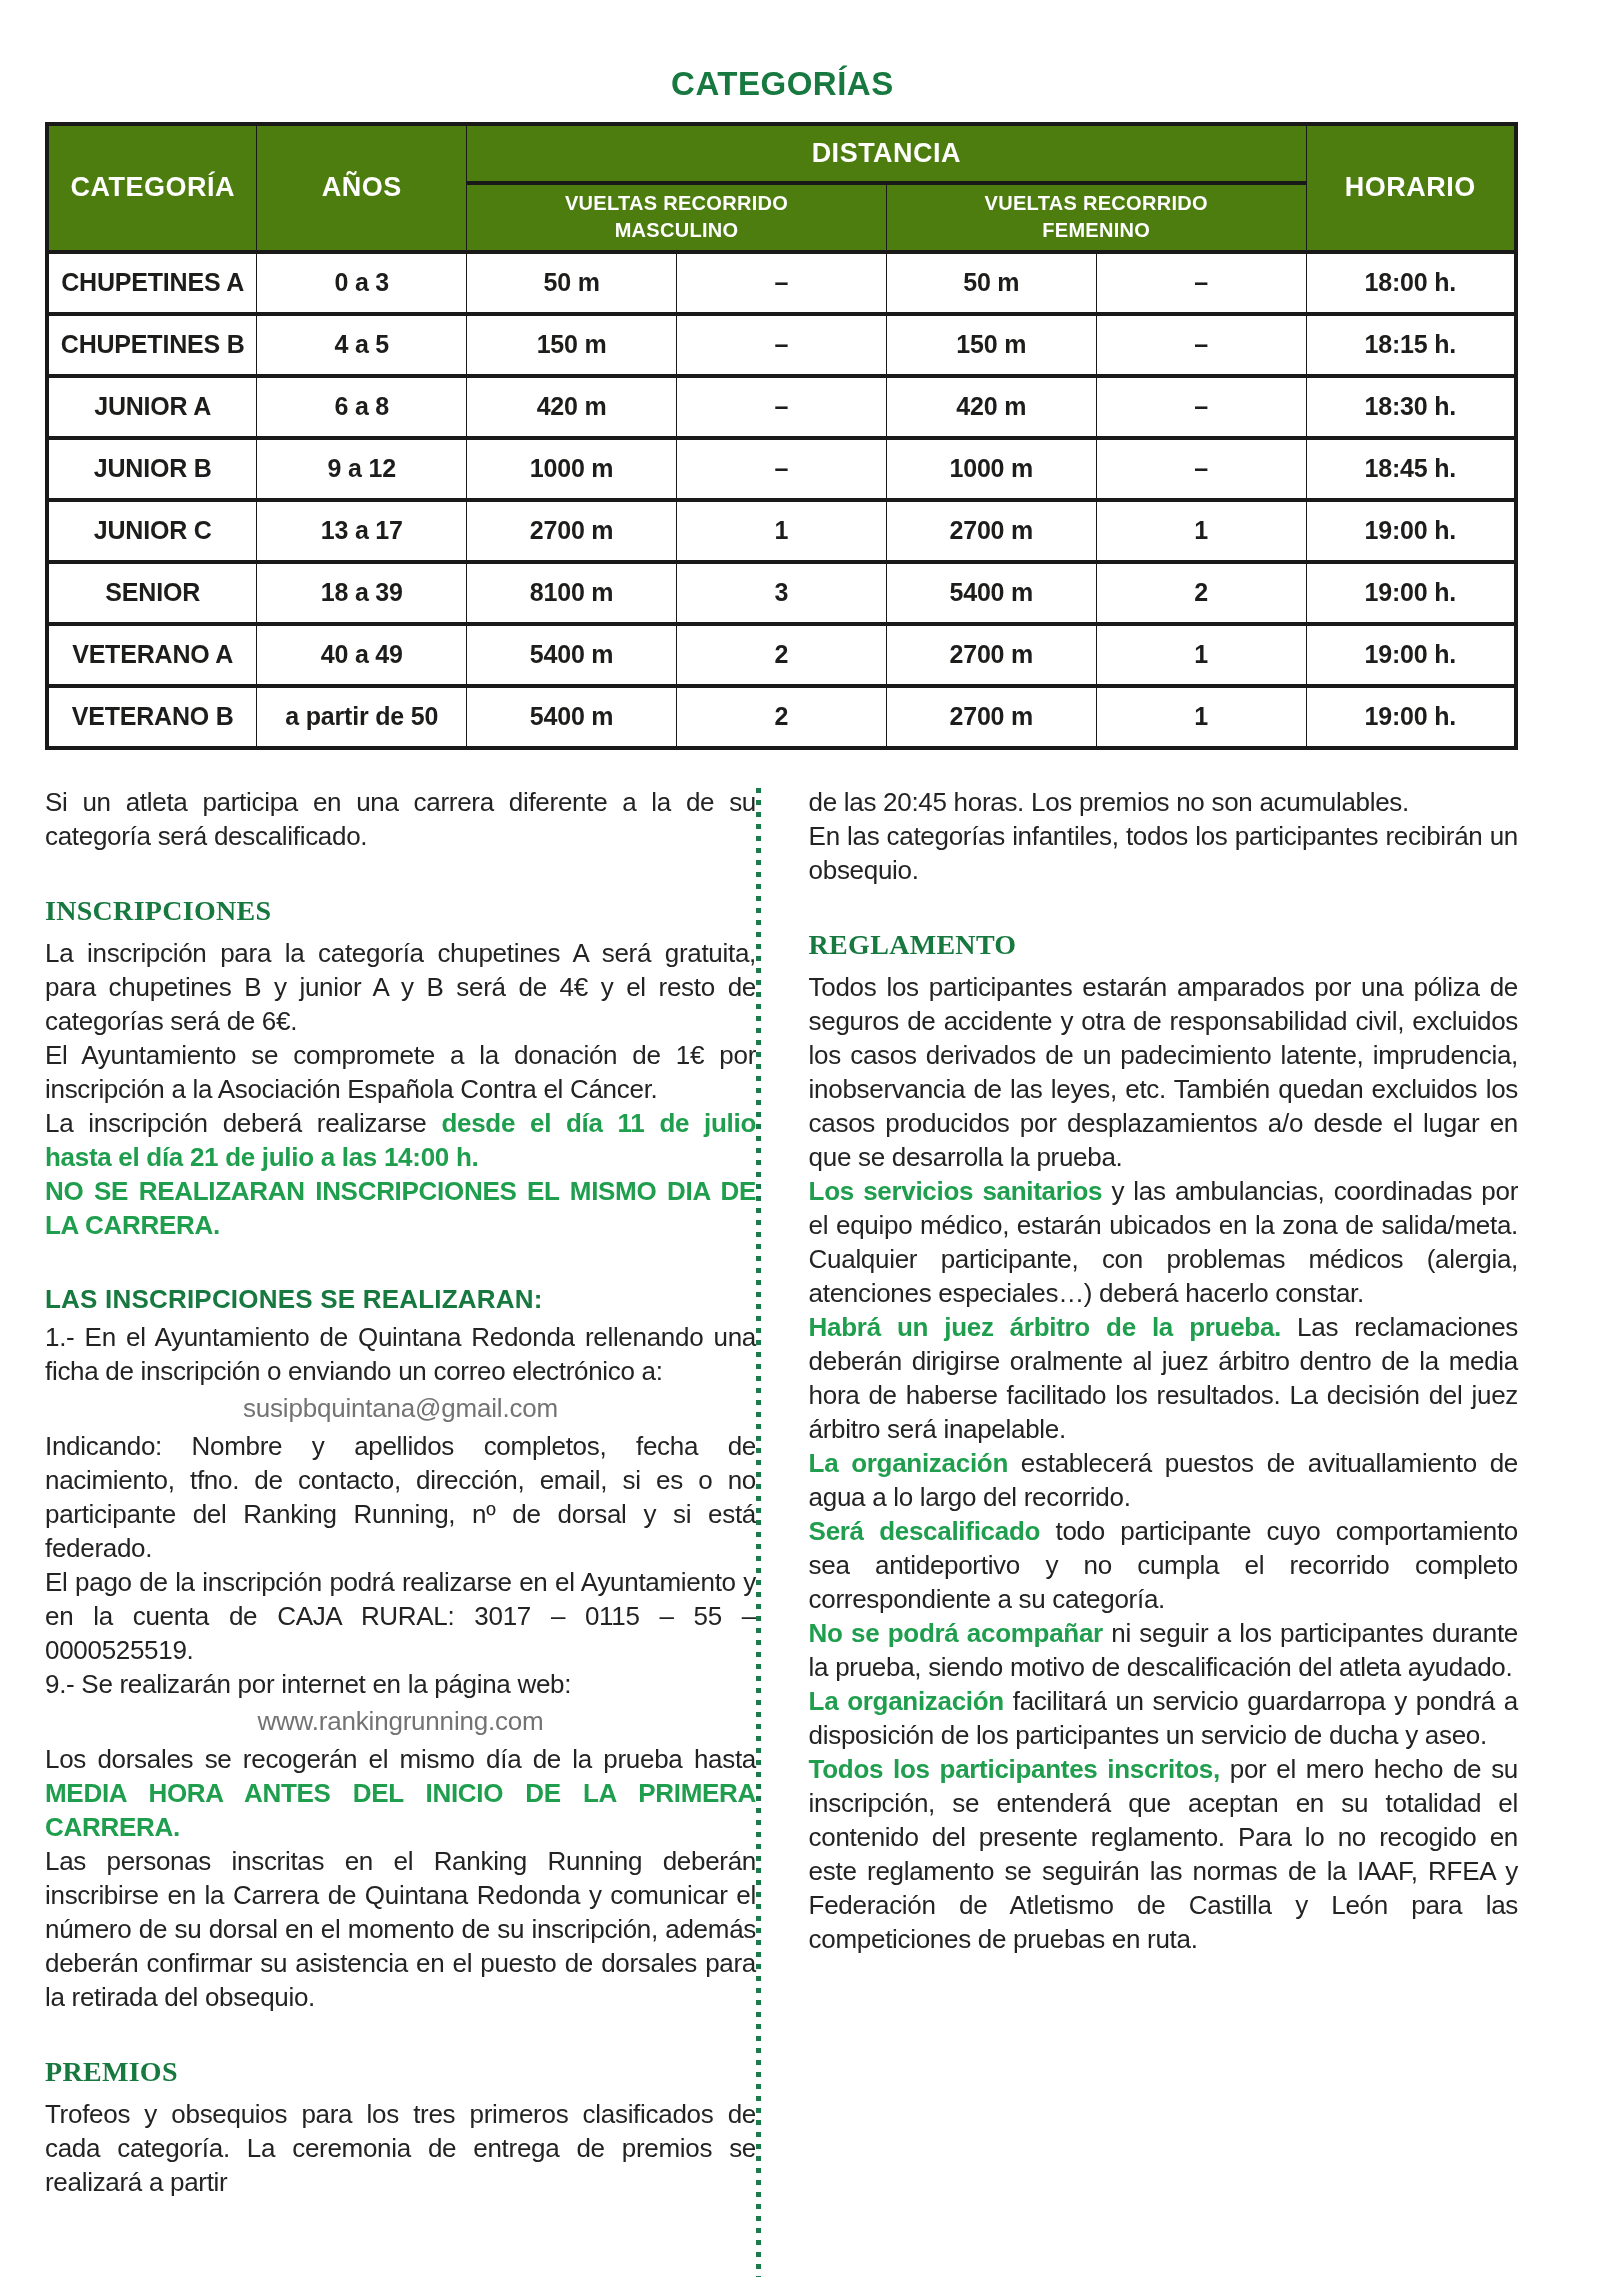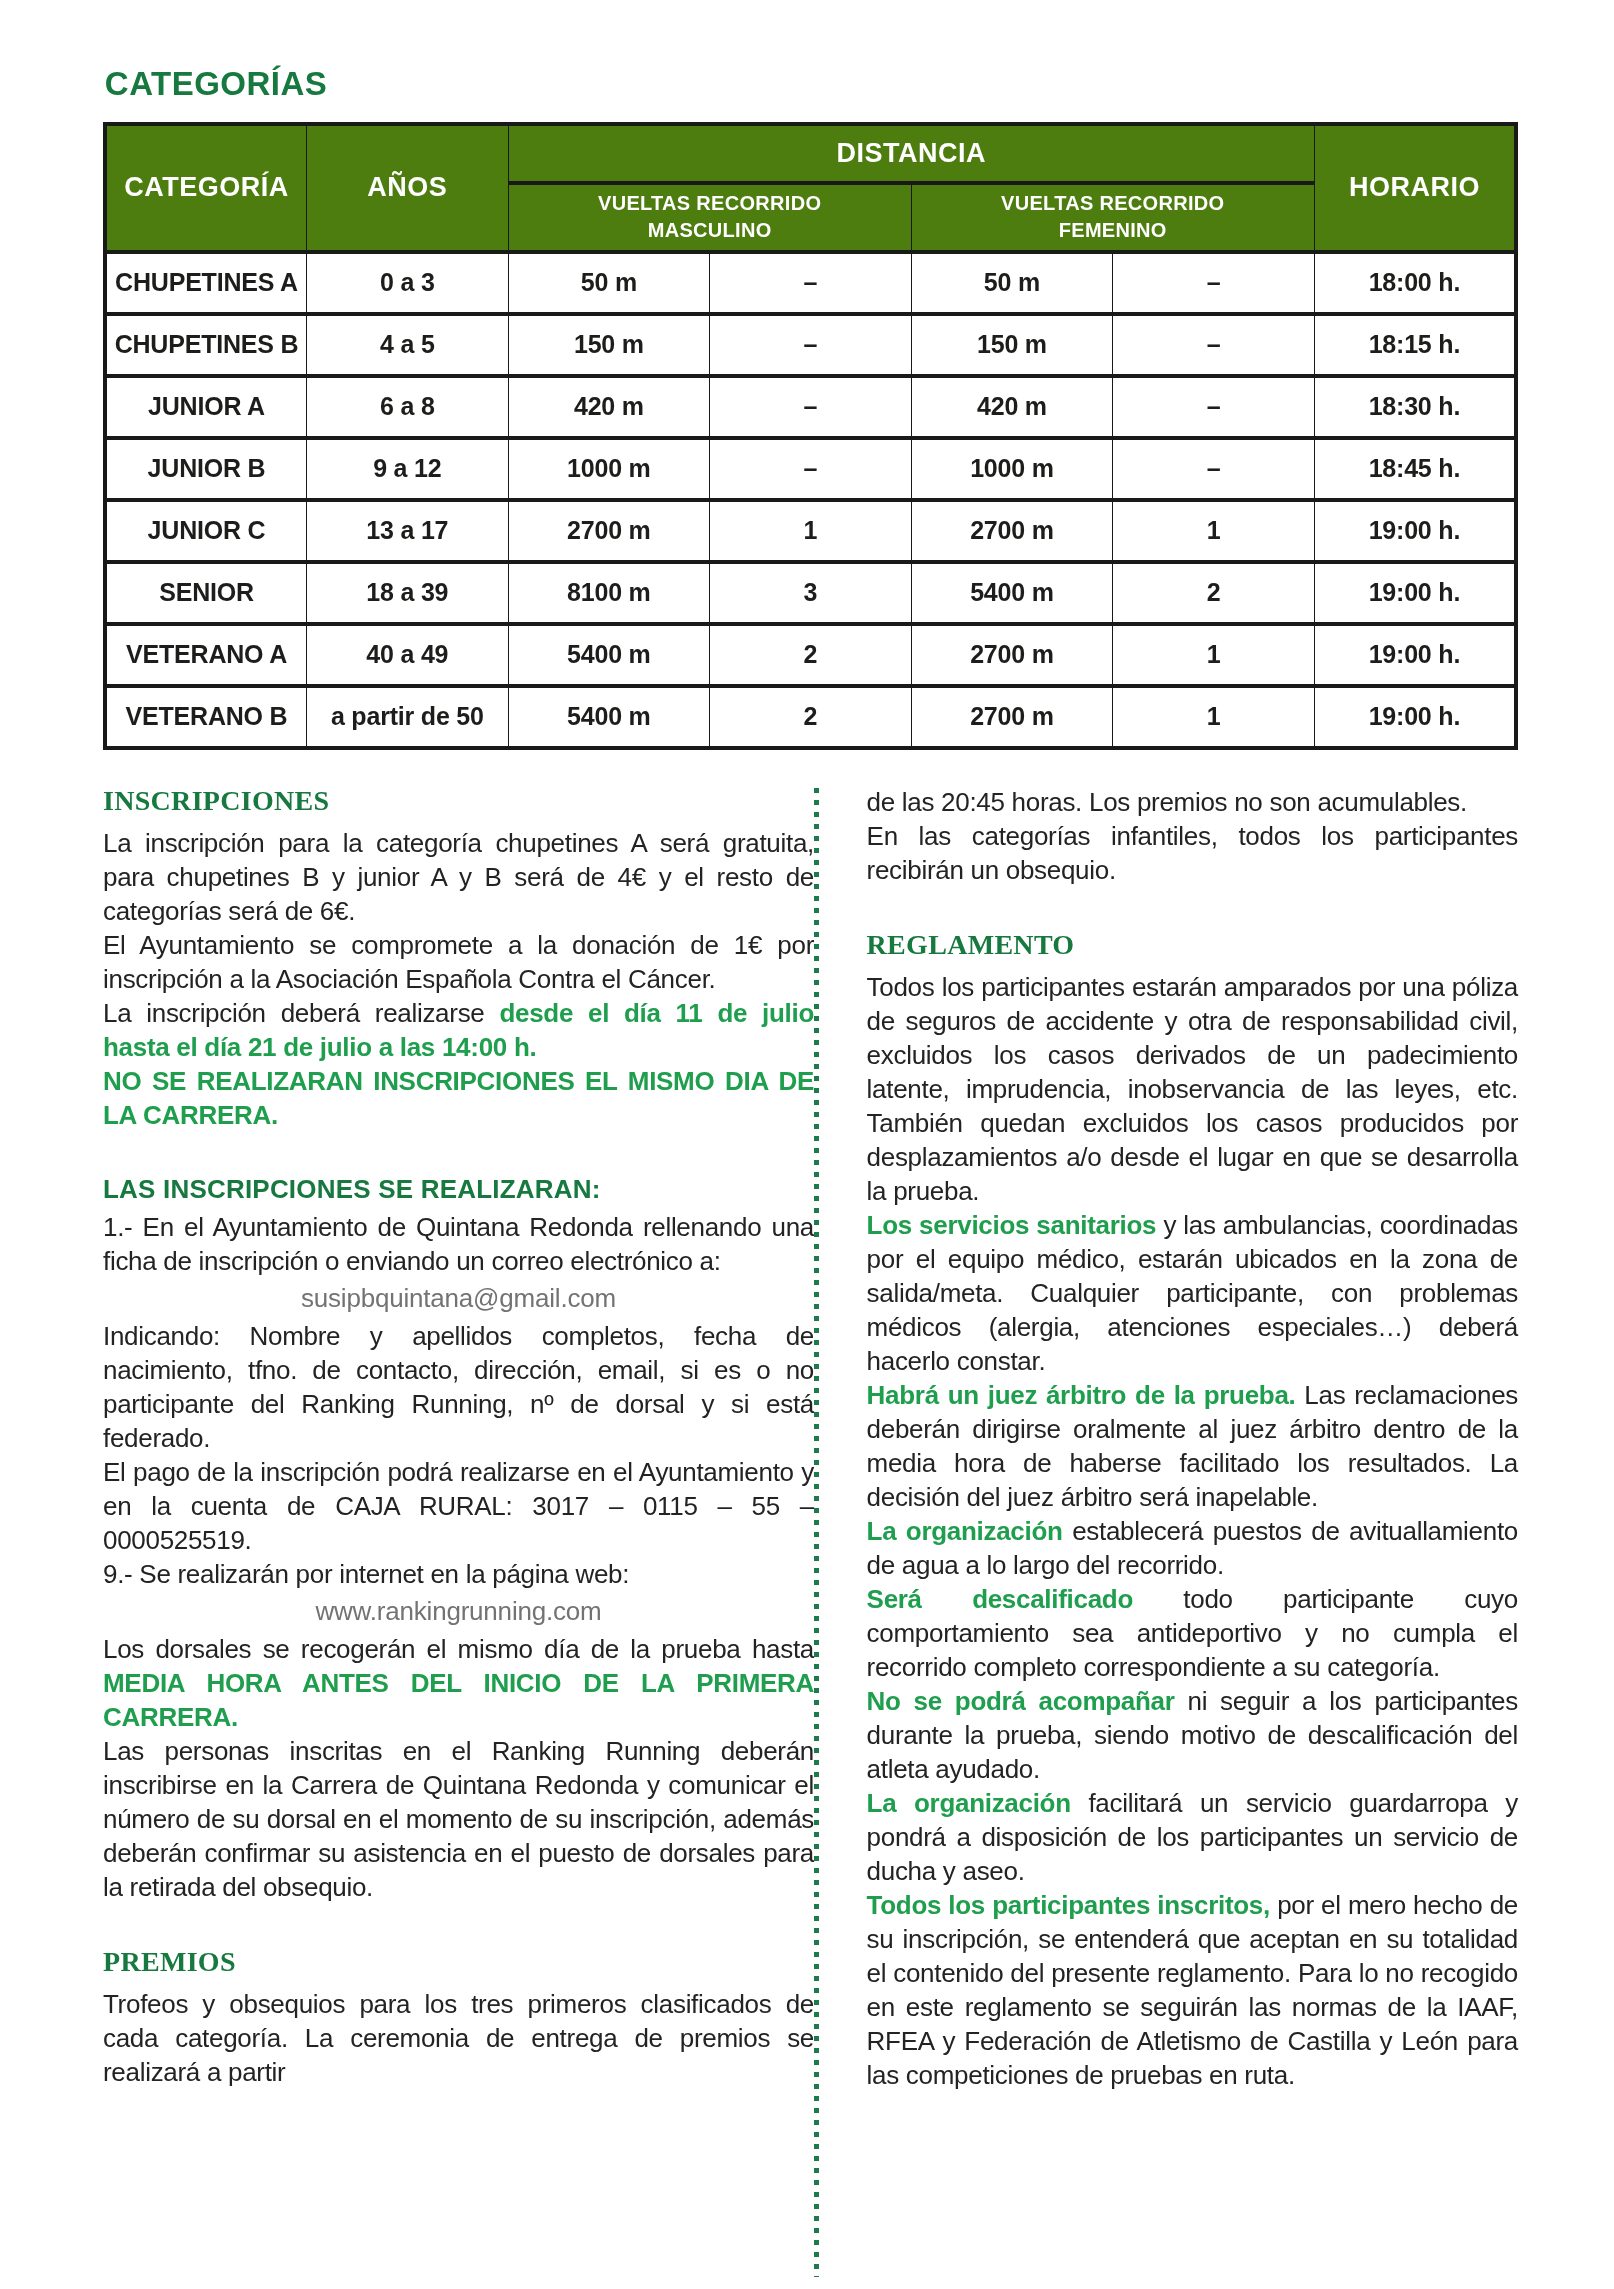--- a/index.html
+++ b/index.html
@@ -1,18 +1,18 @@
 <!DOCTYPE html>
 <html style="font-size:14.8px"><head>
 <meta charset="utf-8">
 <style>
   html,body{margin:0;padding:0;background:#ffffff;}
   body{width:1614px;height:2290px;overflow:hidden;font-family:"Liberation Sans",sans-serif;}
-  .page{width:1614px;height:2290px;box-sizing:border-box;padding:65px 96px 0 103px;
-        display:flex;flex-direction:column;overflow:hidden;}
+  .page{width:1614px;height:2290px;box-sizing:border-box;padding:65px 96px 0 45px;
+        display:flex;flex-direction:column;overflow:hidden;align-items:center;}
   .doc-title{font-size:33px;font-weight:bold;color:#17793f;letter-spacing:0.5px;margin:0 0 18.5px 1.8px;}
   
   table.cat{width:100%;border-collapse:collapse;table-layout:fixed;border:4.6px solid #191919;}
   table.cat th,table.cat td{border:solid #191919;border-width:4.6px 1.8px;text-align:center;
         vertical-align:middle;padding:0 3.7px;overflow:hidden;}
   table.cat th{background:#4d7c0f;color:#ffffff;font-weight:bold;}
   .th-main{font-size:27px;letter-spacing:0.5px;}
   .th-dist{font-size:27px;height:55px;letter-spacing:0.5px;}
   .th-sub{font-size:20px;height:65px;white-space:pre-line;line-height:1.35;letter-spacing:0.3px;}
   table.cat td{height:58px;font-size:25px;font-weight:bold;color:#1d1d1b;letter-spacing:-0.2px;}
@@ -132,20 +132,21 @@
           <td>2</td>
           <td>2700 m</td>
           <td>1</td>
           <td>19:00 h.</td>
         </tr>
       </tbody>
   </table>
 
   <div class="cols">
     <div class="col col-left" id="col-left">
+        <p class="para"><span class="run-n">Si un atleta participa en una carrera diferente a la de su categoría será descalificado.</span></p>
         <div class="h2">INSCRIPCIONES</div>
         <p class="para"><span class="run-n">La inscripción para la categoría chupetines A será gratuita, para chupetines B y junior A y B será de 4€ y el resto de categorías será de 6€.</span></p>
         <p class="para"><span class="run-n">El Ayuntamiento se compromete a la donación de 1€ por inscripción a la Asociación Española Contra el Cáncer.</span></p>
         <p class="para"><span class="run-n">La inscripción deberá realizarse </span><span class="run-gb">desde el día 11 de julio hasta el día 21 de julio a las 14:00 h.</span></p>
         <p class="para"><span class="run-gb">NO SE REALIZARAN INSCRIPCIONES EL MISMO DIA DE LA CARRERA.</span></p>
         <div class="h3">LAS INSCRIPCIONES SE REALIZARAN:</div>
         <p class="para"><span class="run-n">1.- En el Ayuntamiento de Quintana Redonda rellenando una ficha de inscripción o enviando un correo electrónico a:</span></p>
         <div class="linkline">susipbquintana@gmail.com</div>
         <p class="para"><span class="run-n">Indicando: Nombre y apellidos completos, fecha de nacimiento, tfno. de contacto, dirección, email, si es o no participante del Ranking Running, nº de dorsal y si está federado.</span></p>
         <p class="para"><span class="run-n">El pago de la inscripción podrá realizarse en el Ayuntamiento y  en la cuenta de CAJA RURAL: 3017 – 0115 – 55 – 0000525519.</span></p>

